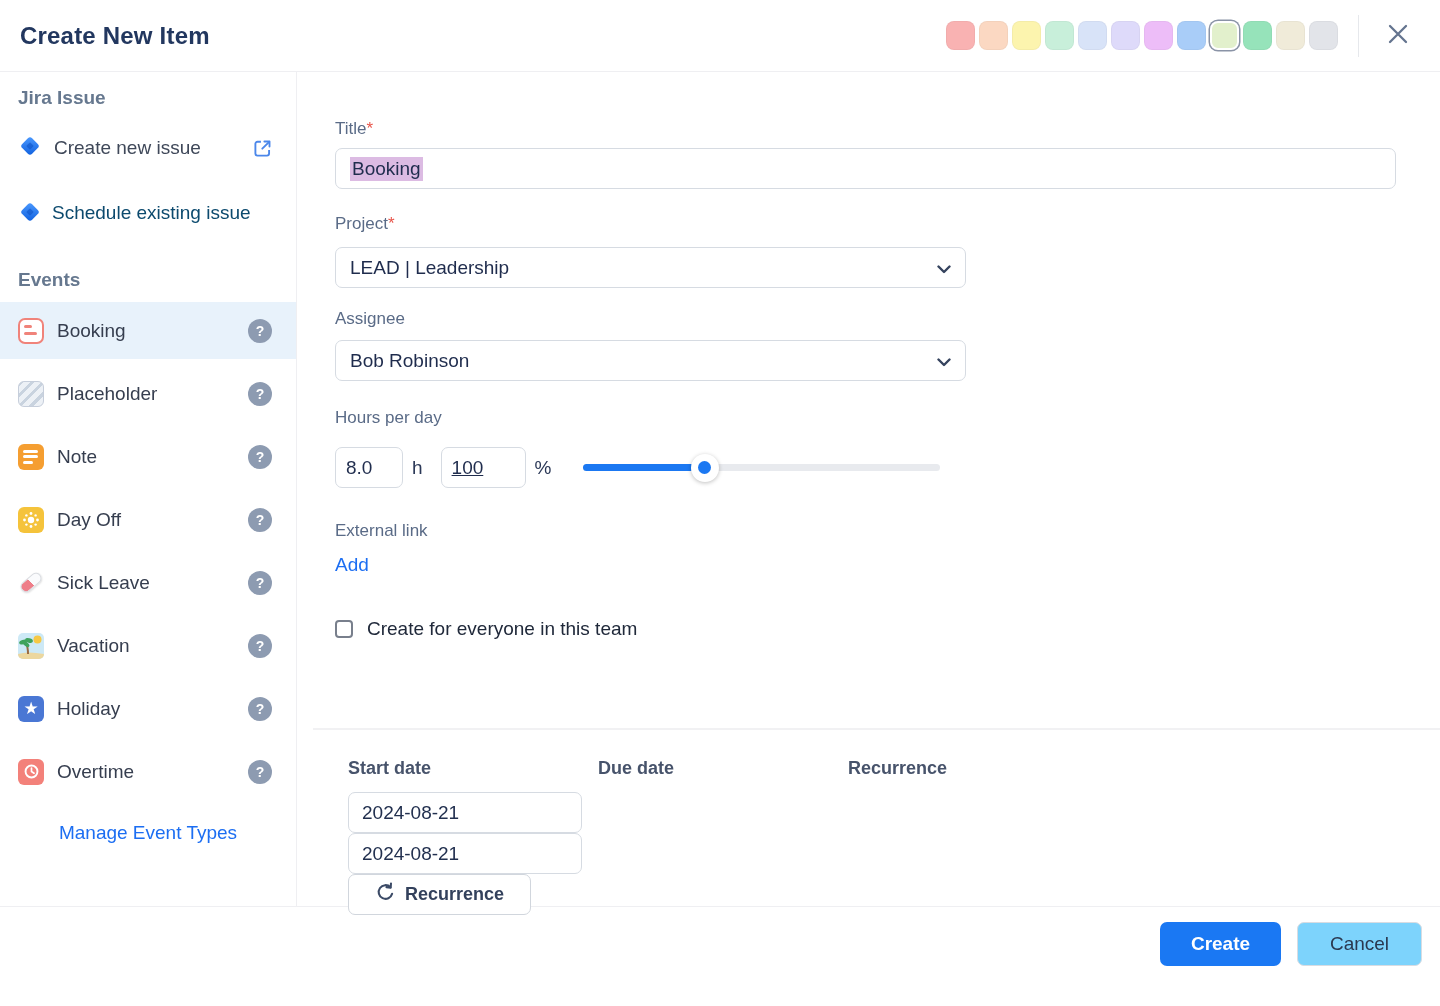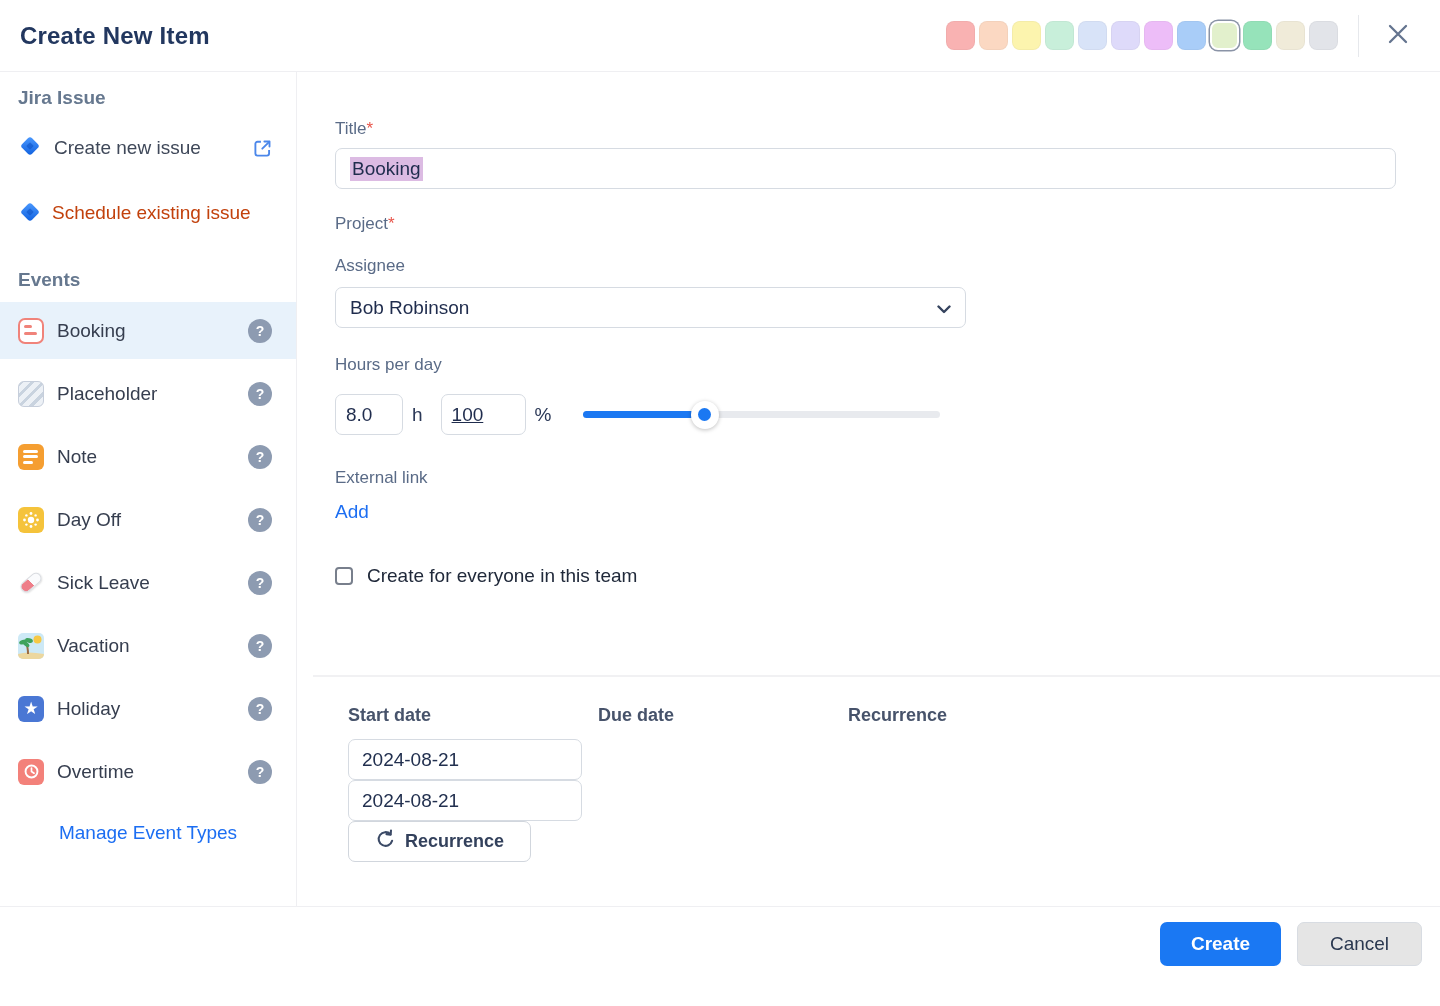--- a/index.html
+++ b/index.html
@@ -14,21 +14,21 @@
   .header-divider { width:1px; height:42px; background:#e6e8ec; margin:0 22px 0 20px; }
   .close-btn { width:34px; height:34px; display:flex; align-items:center; justify-content:center; cursor:pointer; }
 
   
   .body { display:flex; height:834px; }
   .sidebar { width:297px; border-right:1px solid #efeff2; padding:14px 0 0 18px; flex-shrink:0; }
   .side-section-title { font-size:19px; font-weight:600; color:#66788f; line-height:24px; }
   .jira-row { margin-top:22px; display:flex; align-items:center; height:32px; cursor:pointer; }
   .jira-row .label { font-size:19px; color:#3f4859; margin-left:12px; }
   .jira-row .ext { margin-left:auto; margin-right:22px; display:flex; }
-  .jira-wrap-row { margin-top:32px; width:262px; font-size:19px; color:#c2410c; line-height:33px; cursor:pointer; }
+  .jira-wrap-row { margin-top:32px; width:262px; font-size:19px; color:#0c4a6e; line-height:33px; cursor:pointer; }
   .jira-wrap-row .inline-icon { display:inline-block; vertical-align:-5px; margin-right:10px; }
   .events-title { margin-top:34px; }
   .event-list { margin-top:10px; margin-left:-18px; }
   .event-row { height:57px; margin-bottom:6px; display:flex; align-items:center; padding-left:18px; cursor:pointer; }
   .event-row.selected { background:#e8f2fb; }
   .event-row .label { font-size:19px; color:#363e4f; margin-left:13px; }
   .help { margin-left:auto; margin-right:24px; width:24px; height:24px; border-radius:50%; background:#8d9bb1; color:#fff; font-size:14px; font-weight:700; display:flex; align-items:center; justify-content:center; cursor:pointer; }
   .manage-link { margin-top:22px; text-align:center; margin-left:-18px; font-size:19px; font-weight:500; color:#1c6ef2; cursor:pointer; }
 
   
@@ -82,21 +82,21 @@
   .col-a { width:250px; } .col-b { width:250px; }
   .sched-inputs { margin-top:13px; display:flex;flex-direction:column; }
   .date-input { width:234px; padding:0 13px; font-size:19px; color:#22304f; }
   .date-wrap-a { width:250px; } .date-wrap-b { width:250px; }
   .recur-btn { width:183px; height:41px; border:1px solid #d1d6dd; border-radius:7px; background:#fff; display:flex; align-items:center; justify-content:center; gap:9px; cursor:pointer; font-size:18px; font-weight:700; color:#33415c; }
 
   
   .footer { height:75px; border-top:1px solid #efeff2; display:flex; align-items:center; justify-content:flex-end; padding-right:18px; gap:16px; }
   .btn { height:44px; border-radius:7px; font-size:19px; display:flex; align-items:center; justify-content:center; cursor:pointer; }
   .btn-create { width:121px; background:#1a78f3; color:#fff; font-weight:700; }
-  .btn-cancel { width:125px; background:#e5e5e5; color:#2a3850; border:1px solid #d8dce2; font-weight:500; }
+  .btn-cancel { width:125px; background:#7dd3fc; color:#2a3850; border:1px solid #d8dce2; font-weight:500; }
 </style>
 </head>
 <body>
 
 <svg width="0" height="0" style="position:absolute">
   <defs>
     <linearGradient id="jg" x1="0" y1="0" x2="1" y2="1">
       <stop offset="0" stop-color="#4c9aff"></stop>
         <stop offset="1" stop-color="#1060de"></stop>
     </linearGradient>
@@ -245,20 +245,26 @@
     <div class="manage-link">Manage Event Types</div>
   </div>
 
   <div class="main">
     <div class="field-label"><span>Title</span><span class="req">*</span></div>
     <div class="input-box title-input">
       <span class="selected-text">Booking</span>
     </div>
 
     <div class="field-label mt-label-project"><span>Project</span><span class="req">*</span></div>
+    <div class="input-box select-box">
+      <span>LEAD | Leadership</span>
+      <span><svg width="14" height="9" viewBox="0 0 14 9">
+            <path d="M1.5 1.5 L7 7 L12.5 1.5" fill="none" stroke="#35435e" stroke-width="2.4" stroke-linecap="round" stroke-linejoin="round"></path>
+          </svg></span>
+    </div>
 
     <div class="field-label mt-label-assignee">Assignee</div>
     <div class="input-box select-box">
       <span>Bob Robinson</span>
       <span><svg width="14" height="9" viewBox="0 0 14 9">
             <path d="M1.5 1.5 L7 7 L12.5 1.5" fill="none" stroke="#35435e" stroke-width="2.4" stroke-linecap="round" stroke-linejoin="round"></path>
           </svg></span>
     </div>
 
     <div class="field-label hours-label">Hours per day</div>

